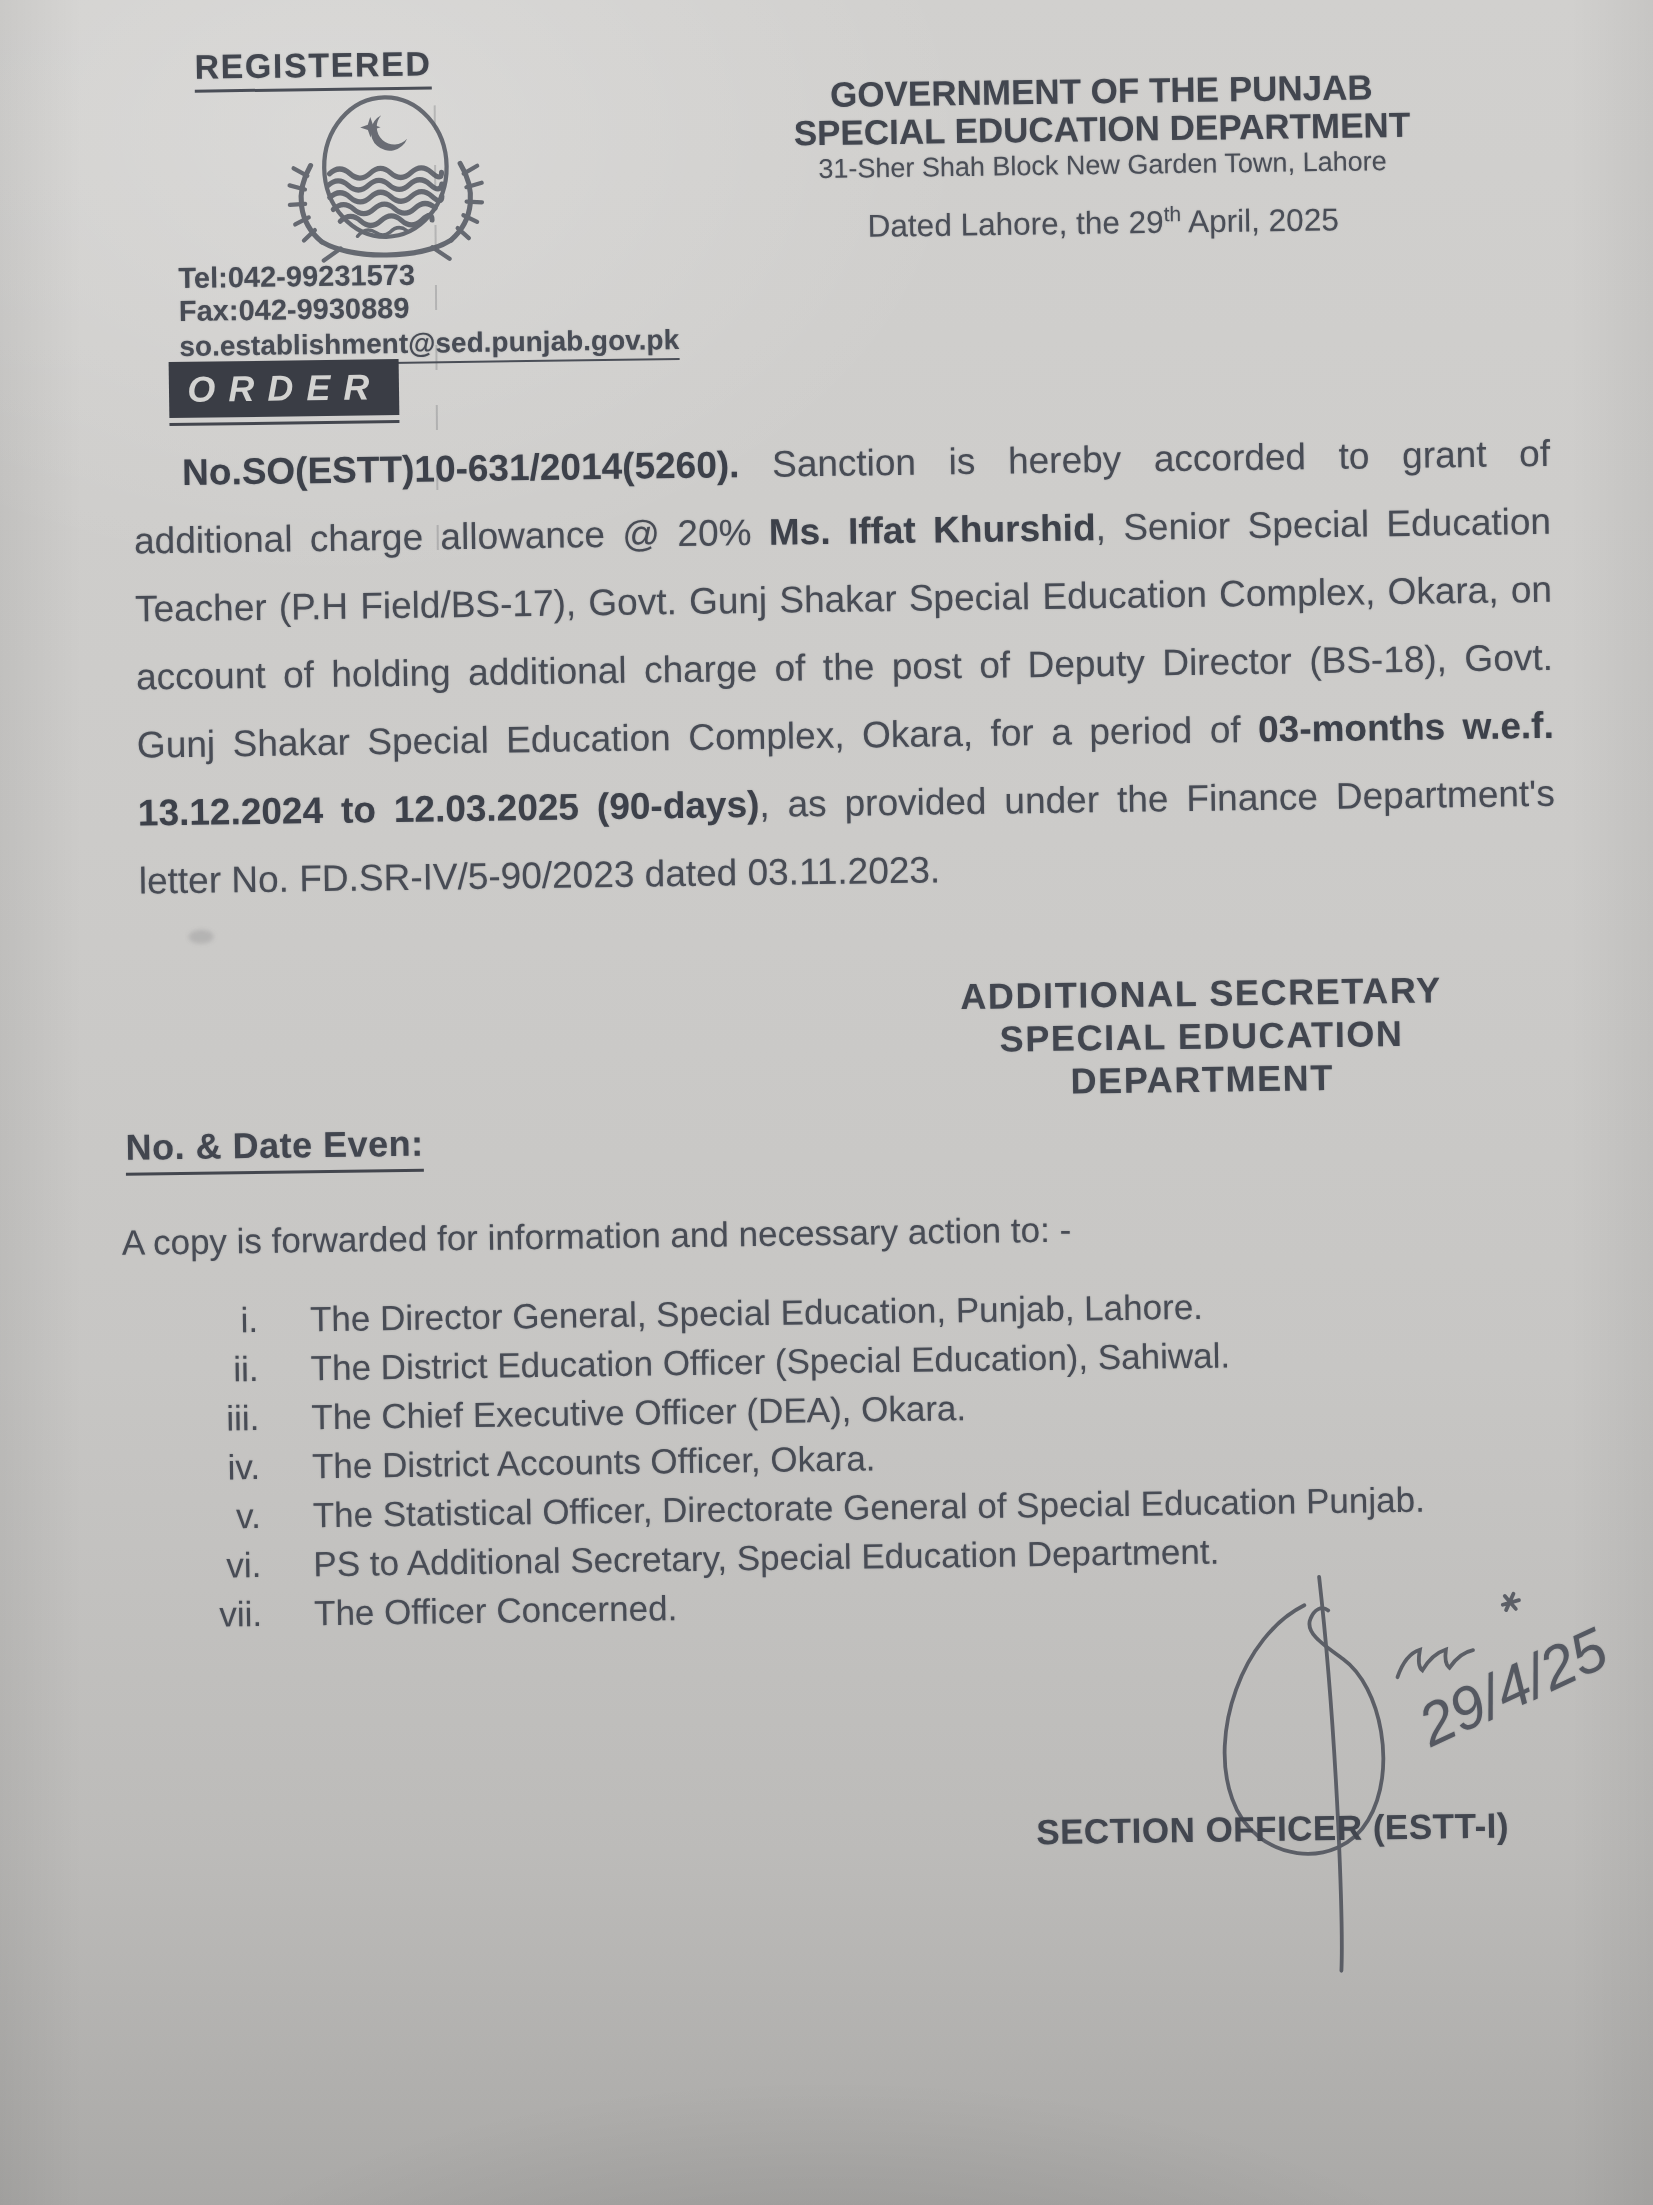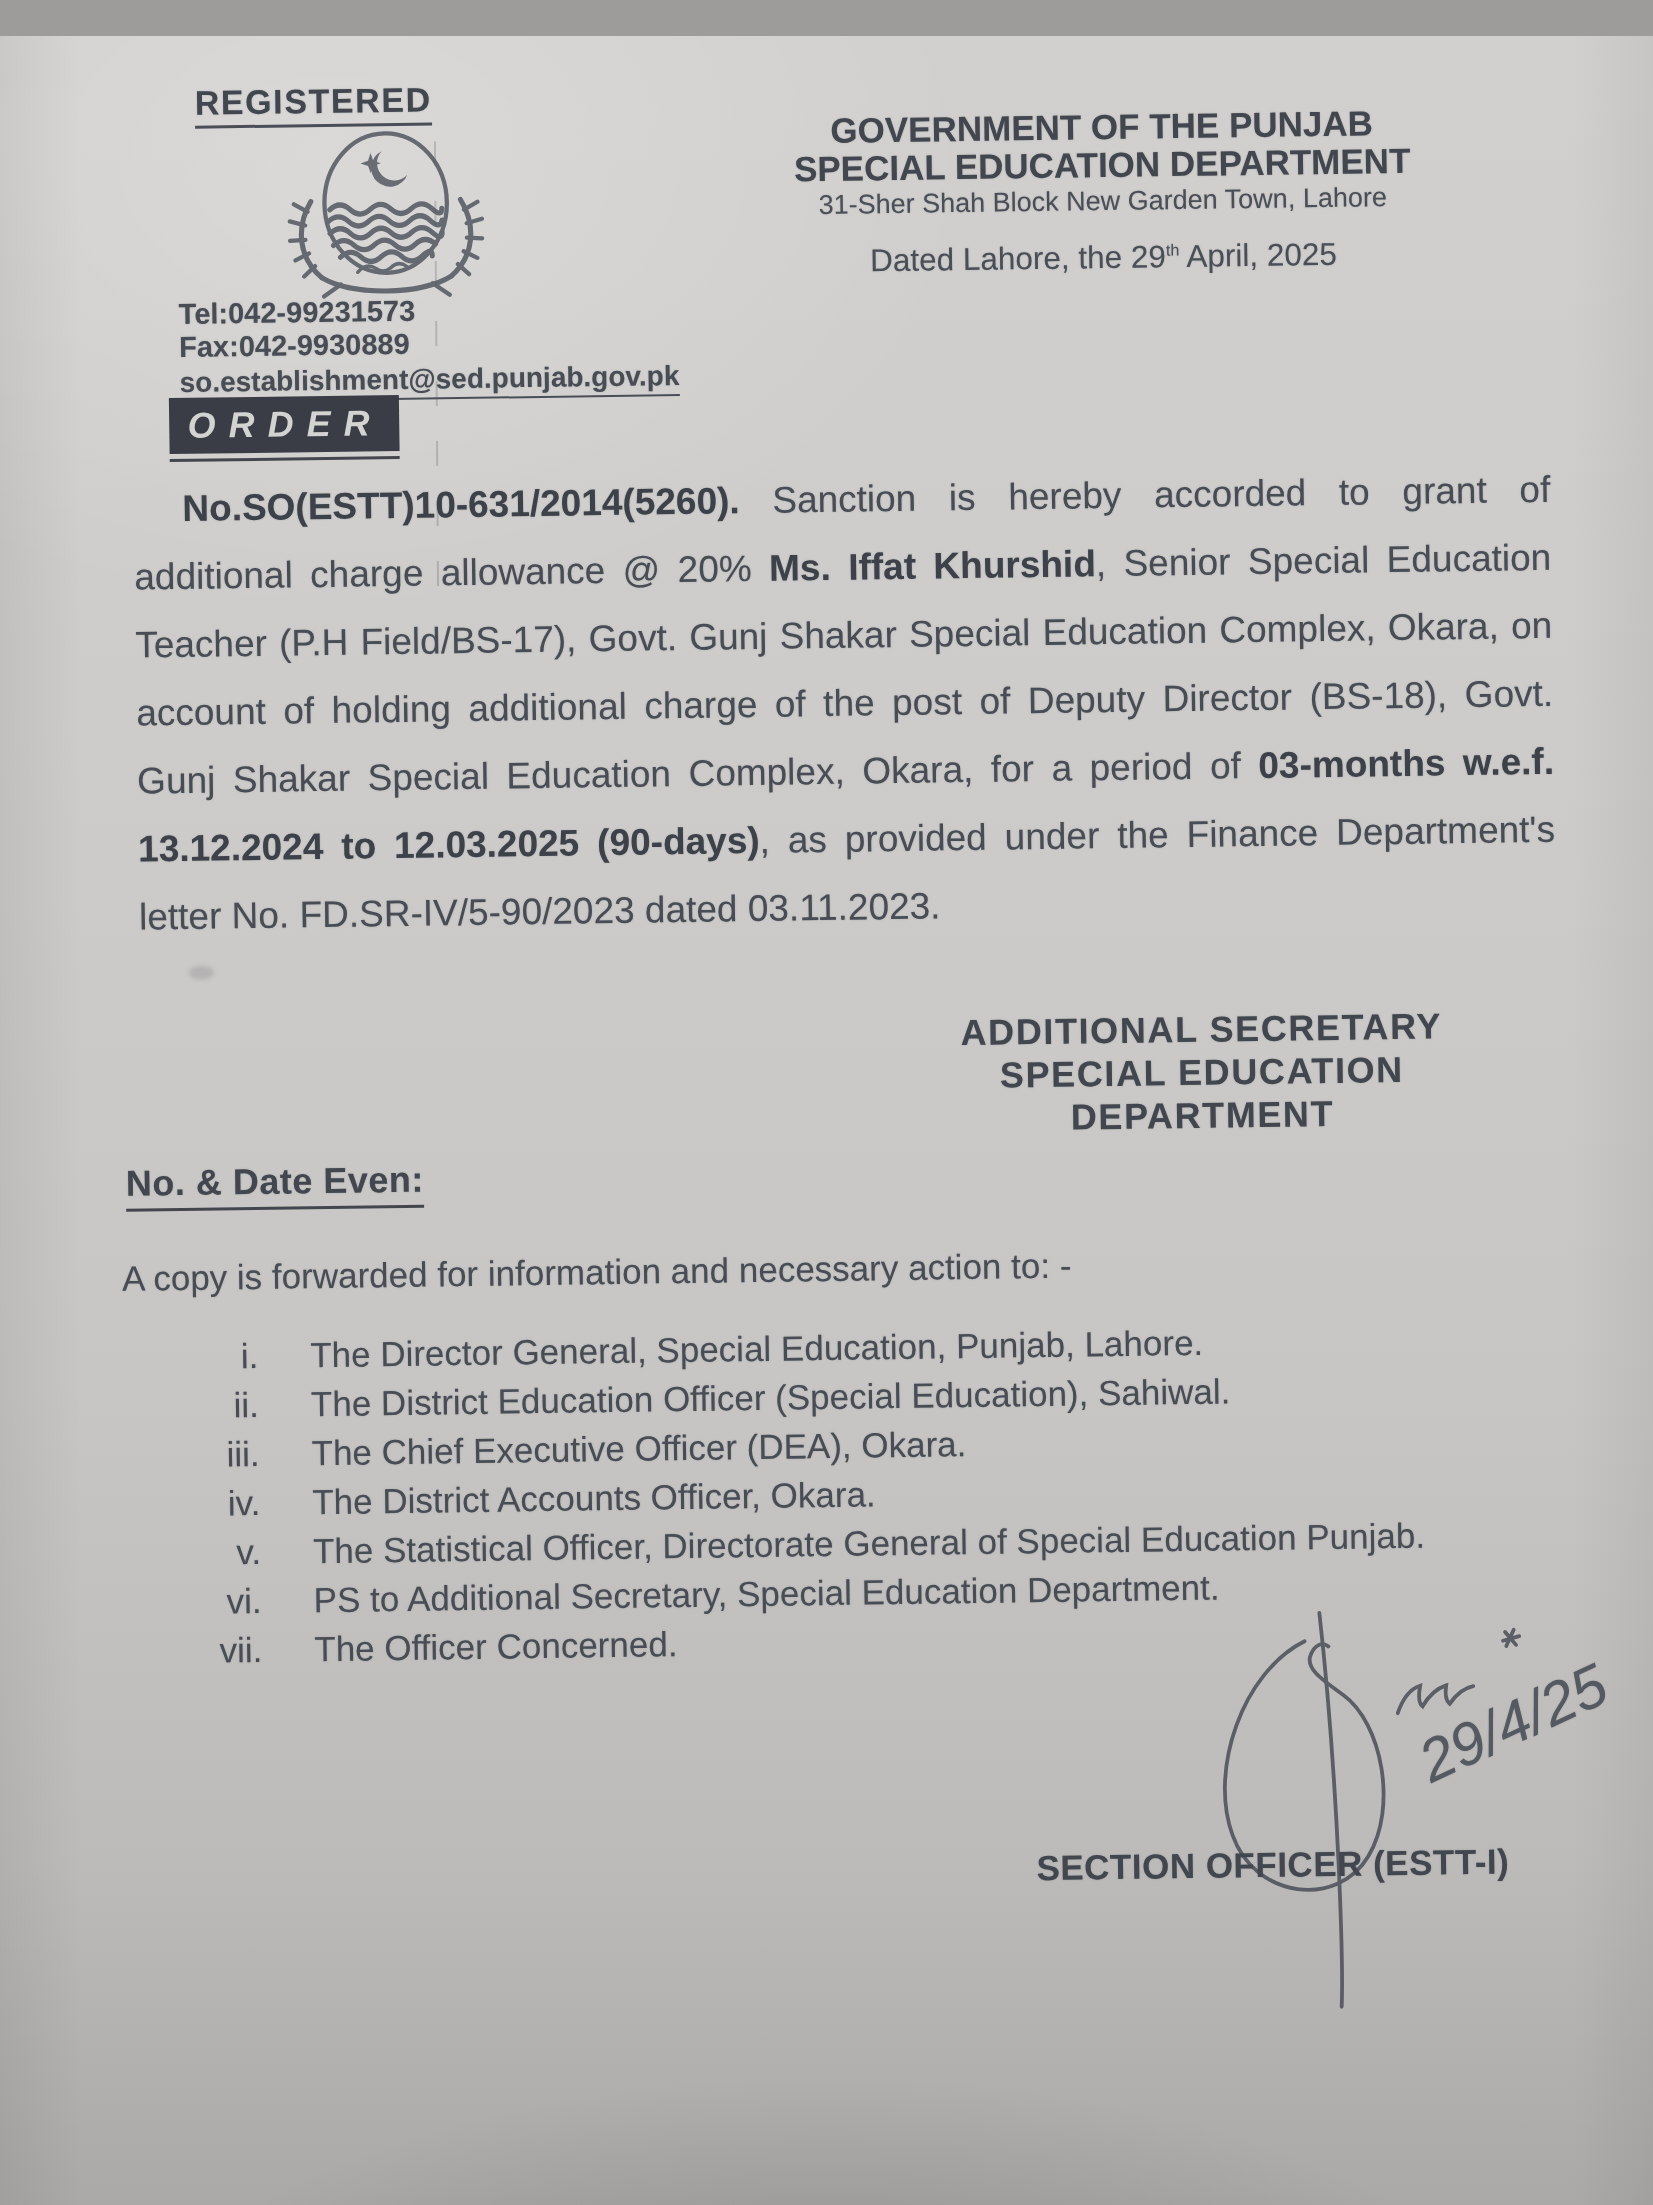--- a/index.html
+++ b/index.html
@@ -5,36 +5,35 @@
   html,body{margin:0;padding:0;width:1654px;height:2205px;overflow:hidden;background:#9d9c9a;}
   .page{
     position:absolute;inset:0;
     background:
       radial-gradient(ellipse 1085px 760px at 20% 6%, rgba(255,255,255,0.20), transparent 60%),
       radial-gradient(ellipse 1302px 651px at 50% 112%, rgba(0,0,0,0.20), transparent 60%),
       linear-gradient(to right, rgba(0,0,0,0.06), transparent 5%, transparent 95%, rgba(0,0,0,0.05)),
       linear-gradient(to bottom, #d1d0ce 0%, #cccbc9 38%, #c7c6c4 62%, #bcbbb9 84%, #aaa9a7 100%);
     font-family:"Liberation Sans","DejaVu Sans",sans-serif;
     color:#474b54;
-    margin-top:36px;
   }
   .sheet{position:absolute;inset:0;transform:rotate(-0.8deg);text-shadow:0 0 1.6px rgba(72,76,85,0.35);}
   .abs{position:absolute;}
 
   .registered{left:209px;top:39px;font-size:34px;font-weight:bold;letter-spacing:1.6px;
     border-bottom:3.3px solid #4a4e57;padding-bottom:3.3px;color:#42464f;}
   .emblem{left:271px;top:80px;}
   .contacts{left:190px;top:253px;font-size:29px;font-weight:bold;line-height:33px;color:#484c55;}
   .contacts .email{font-size:28px;border-bottom:2.7px solid #4a4e57;padding-bottom:2.2px;display:inline-block;margin-top:2.2px;}
 
   .hdr{left:760px;top:76px;width:711px;text-align:center;}
   .hdr .l1,.hdr .l2{font-size:35px;font-weight:bold;line-height:38px;color:#42464f;}
   .hdr .addr{font-size:27px;line-height:34px;color:#4a4e57;}
   .dateline{left:760px;top:207px;width:711px;text-align:center;font-size:31.5px;color:#4a4e57;}
-  .dateline sup{font-size:16px;}
+  .dateline sup{font-size:21px;}
 
   .orderwrap{left:179px;top:353px;border-bottom:3.3px solid #43464e;padding-bottom:5.4px;}
   .orderbox{display:inline-block;background:#3a3d45;color:#d3d3d1;font-size:36px;font-weight:bold;
     font-style:italic;letter-spacing:13px;padding:6.5px 16.3px 7.6px 18.4px;text-shadow:none;}
 
   .para{left:142px;top:430px;width:1417px;font-size:37px;line-height:68px;text-align:justify;
     text-indent:49px;color:#484c55;}
   .para b{color:#3d414a;}
 
   .signatory{left:847px;top:977px;width:711px;text-align:center;font-size:36px;font-weight:bold;

